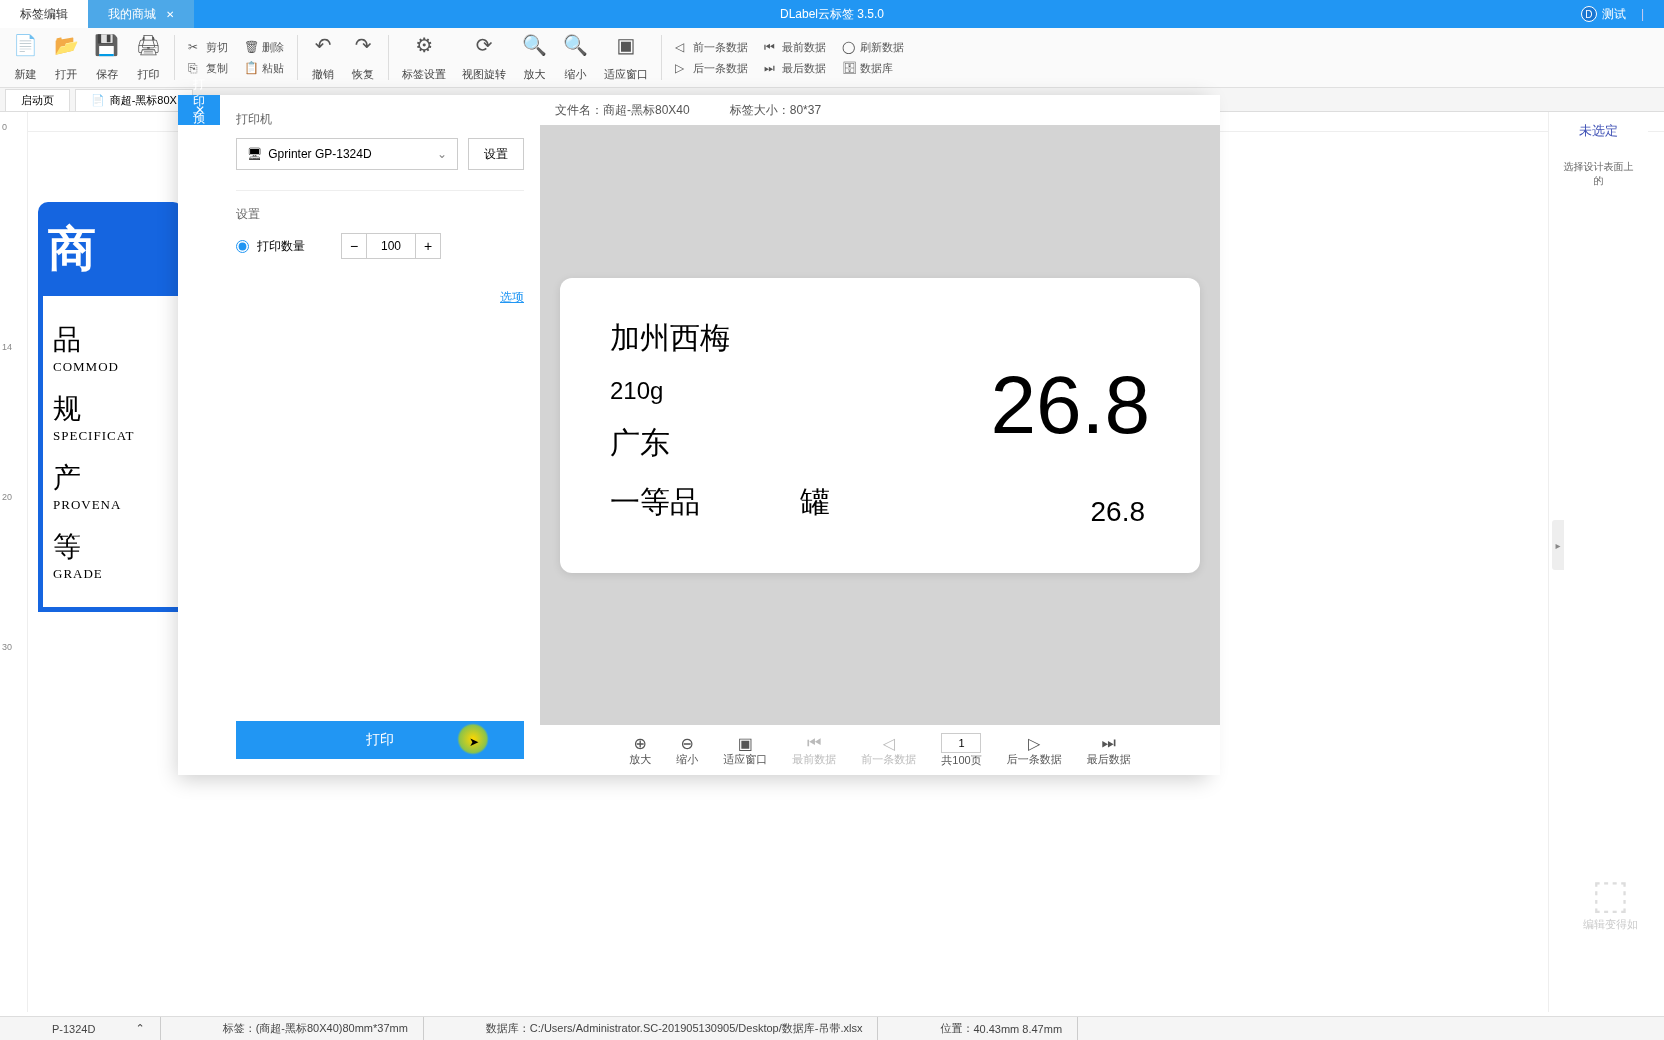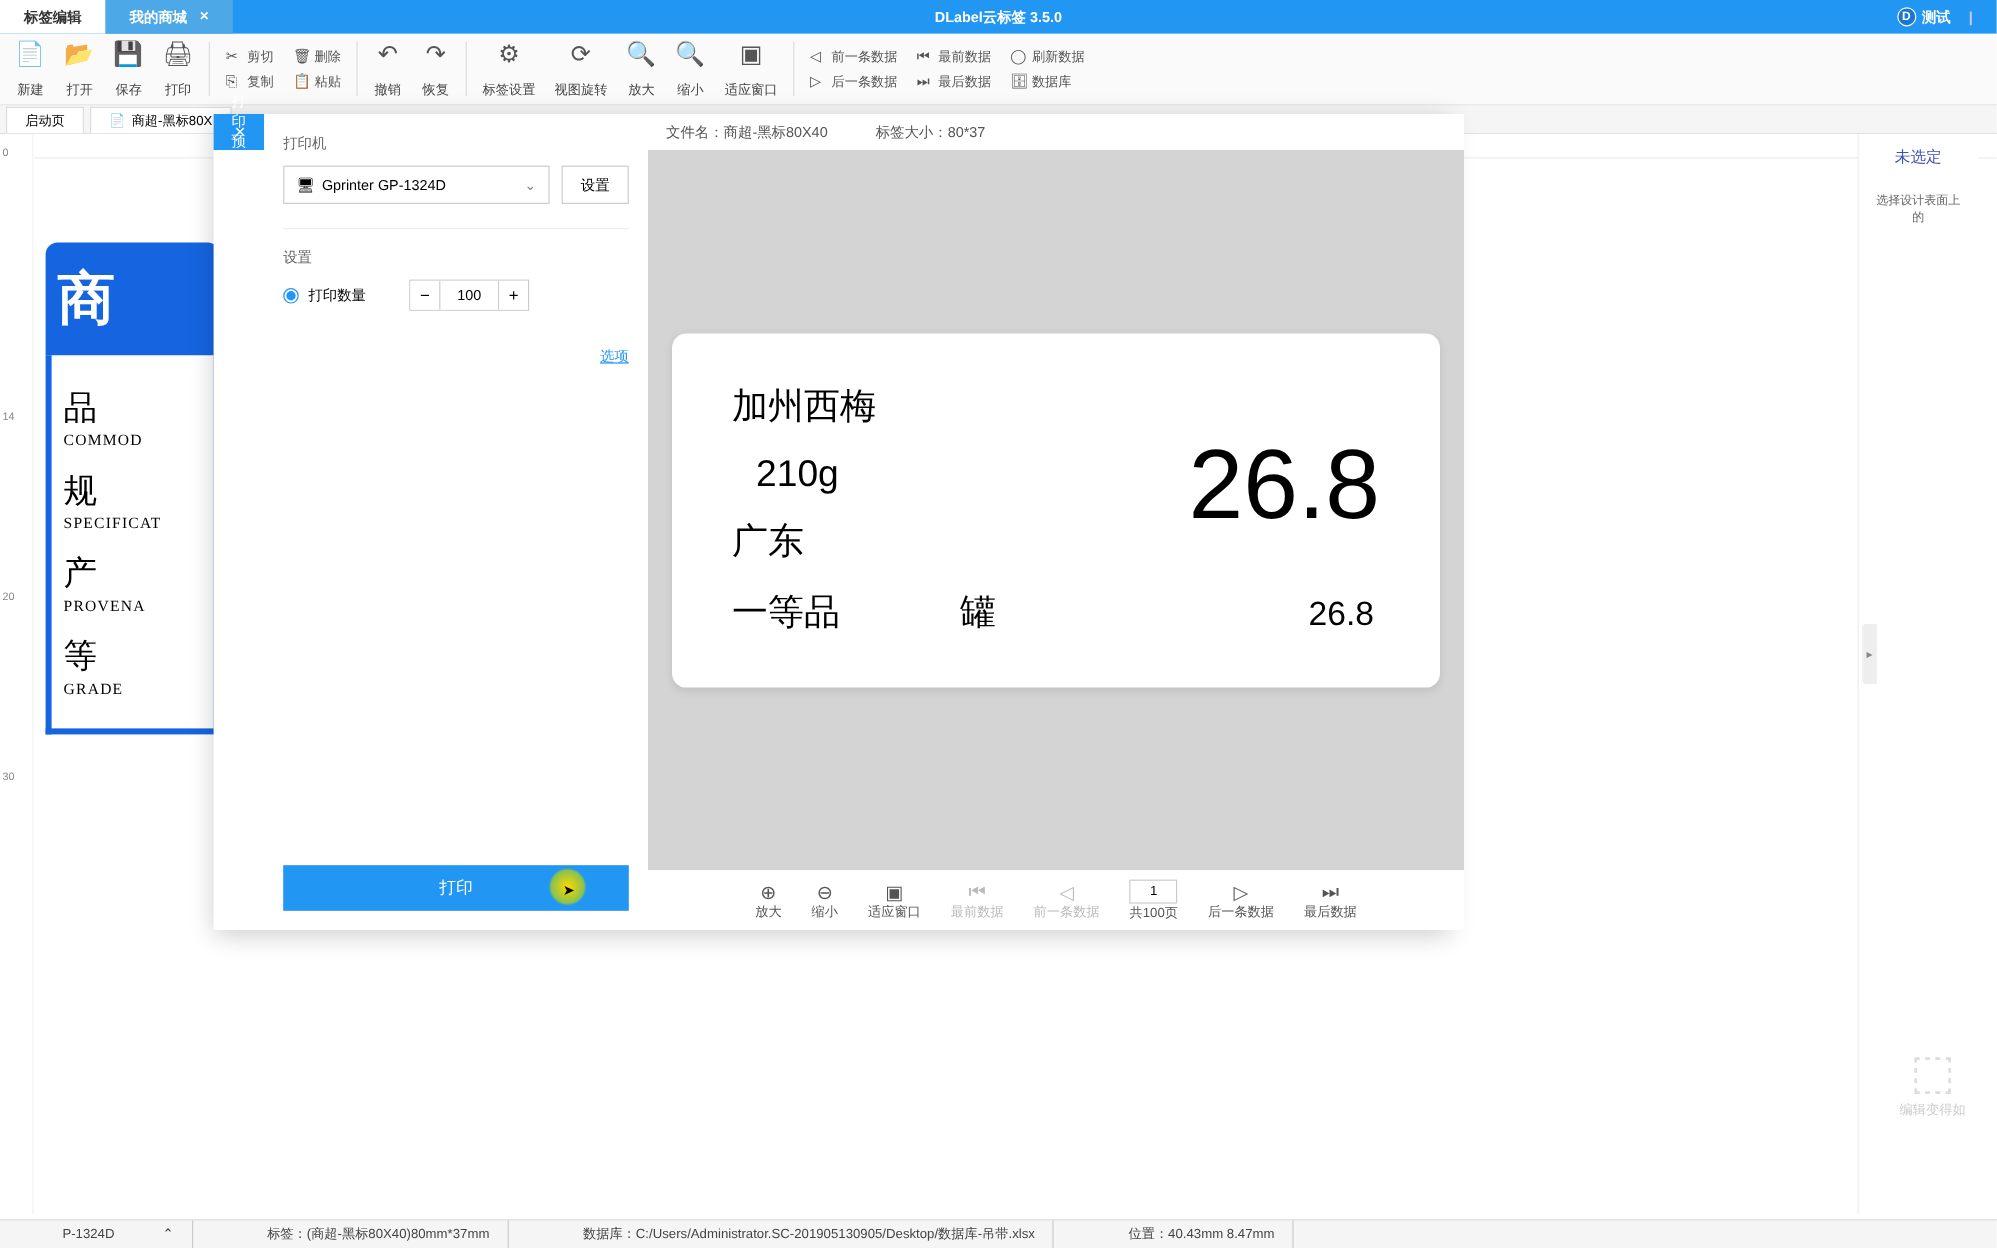--- a/index.html
+++ b/index.html
@@ -1,19 +1,19 @@
 <!DOCTYPE html>
 <html><head>
 <meta charset="utf-8">
 <style>
 * { margin: 0; padding: 0; box-sizing: border-box; font-family: "Microsoft YaHei", sans-serif; }
 body { width: 1664px; height: 1040px; background: #fff; overflow: hidden; position: relative; }
 
 
-.titlebar { height: 28px; background: #2196f3; display: flex; align-items: center; position: relative; font-weight: bold; }
+.titlebar { height: 28px; background: #2196f3; display: flex; align-items: center; position: relative; }
 .tabs-top { display: flex; height: 28px; }
 .tab-top { height: 28px; padding: 0 20px; display: flex; align-items: center; font-size: 12px; position: relative; }
 .tab-top.active { background: #fff; color: #333; }
 .tab-top.inactive { background: #4da8e8; color: #fff; }
 .tab-top .close-x { margin-left: 10px; font-size: 10px; }
 .title-center { position: absolute; left: 50%; transform: translateX(-50%); color: #fff; font-size: 12px; }
 .title-right { position: absolute; right: 10px; color: #fff; font-size: 12px; display: flex; align-items: center; gap: 5px; }
 .title-right .logo-circle { width: 16px; height: 16px; background: #1976d2; border-radius: 50%; display: flex; align-items: center; justify-content: center; font-size: 10px; color: #fff; border: 1px solid #fff; }
 
 
@@ -72,21 +72,21 @@
 .qty-input { width: 50px; border: none; text-align: center; font-size: 12px; border-left: 1px solid #ccc; border-right: 1px solid #ccc; }
 .link-opt { color: #2196f3; font-size: 12px; text-align: right; text-decoration: underline; cursor: pointer; }
 .print-btn { margin-top: auto; height: 38px; background: #2196f3; color: #fff; border: none; font-size: 14px; cursor: pointer; position: relative; }
 .cursor-highlight { position: absolute; width: 32px; height: 32px; background: radial-gradient(circle, #ffd700 0%, #8bc34a 60%, transparent 70%); border-radius: 50%; right: 35px; top: 2px; }
 .cursor-arrow { position: absolute; right: 45px; top: 14px; font-size: 12px; color: #000; }
 
 .preview-header { height: 30px; background: #fff; display: flex; align-items: center; padding: 0 15px; font-size: 12px; color: #555; gap: 40px; }
 .preview-canvas { flex: 1; display: flex; align-items: center; justify-content: center; padding: 20px; }
 .preview-label { background: #fff; width: 640px; height: 295px; border-radius: 12px; box-shadow: 0 2px 8px rgba(0,0,0,0.1); padding: 40px 50px; position: relative; }
 .preview-label .row1 { font-size: 30px; margin-bottom: 18px; }
-.preview-label .row2 { font-size: 31px; margin-bottom: 18px; margin-left: 20px; }
+.preview-label .row2 { font-size: 24px; margin-bottom: 18px; }
 .preview-label .row3 { font-size: 30px; margin-bottom: 18px; }
 .preview-label .row4 { font-size: 30px; display: flex; gap: 100px; }
 .preview-label .big-price { position: absolute; right: 50px; top: 80px; font-size: 82px; font-weight: 300; }
 .preview-label .small-price { position: absolute; right: 55px; bottom: 45px; font-size: 28px; }
 
 .preview-toolbar { height: 50px; background: #fff; display: flex; align-items: center; justify-content: center; gap: 25px; }
 .pv-btn { display: flex; flex-direction: column; align-items: center; font-size: 11px; color: #555; cursor: pointer; }
 .pv-btn .icon { font-size: 16px; height: 18px; }
 .pv-btn.disabled { color: #bbb; }
 .page-input { width: 40px; height: 20px; text-align: center; border: 1px solid #ccc; font-size: 11px; }

